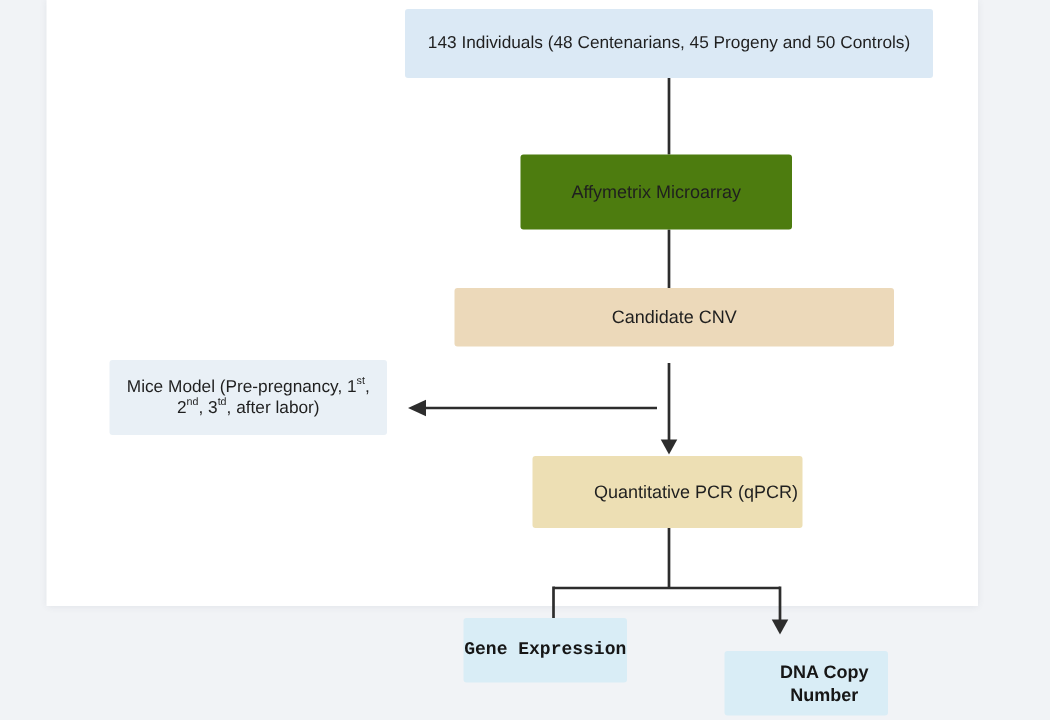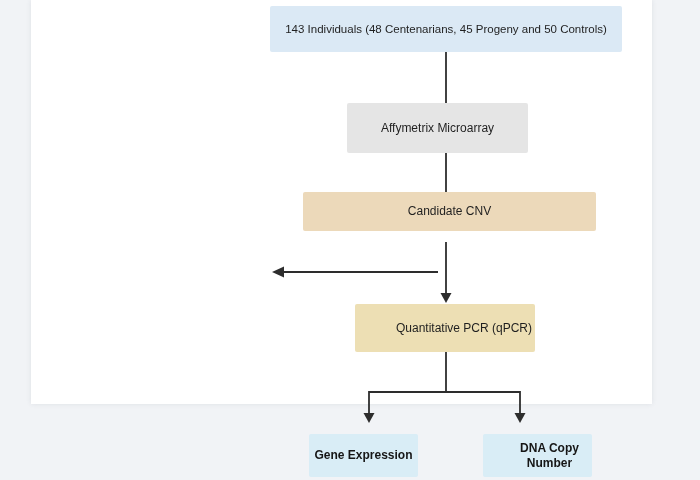--- a/index.html
+++ b/index.html
@@ -49,21 +49,21 @@
     font-size: 0.62em;
     line-height: 0;
     vertical-align: super;
   }
   
   .n-individuals   { left: 270px; top: 6px;   width: 352px; height: 46px; }
   .n-microarray    { left: 347px; top: 103px; width: 181px; height: 50px; }
   .n-candidate     { left: 303px; top: 192px; width: 293px; height: 39px; }
   .n-mice          { left: 73px;  top: 240px; width: 185px; height: 50px; }
   .n-qpcr          { left: 355px; top: 304px; width: 180px; height: 48px; padding-left: 38px; }
-  .n-gene          { left: 309px; top: 434px; width: 109px; height: 43px; }
+  .n-gene          { left: 309px; top: 412px; width: 109px; height: 43px; font-family: Liberation Mono, monospace; }
   .n-dna           { left: 483px; top: 434px; width: 109px; height: 43px; padding-left: 24px; }
 </style>
 </head>
 <body>
 
 <div class="screen">
   <div class="page" style="background: rgb(255, 255, 255);">
 
     <svg class="connectors" viewBox="0 0 700 480" xmlns="http://www.w3.org/2000/svg" style="left:-31px;">
       <g stroke="#2d2d2d" stroke-width="1.8" fill="#2d2d2d">
@@ -86,28 +86,34 @@
 
         <line x1="520" y1="391" x2="520" y2="415"></line>
         <polygon points="514.5,413 525.5,413 520,423" stroke="none"></polygon>
       </g>
     </svg>
 
     <div class="node small n-individuals" style="left: 239px; background: rgb(219, 233, 245);">
       <span>143 Individuals (48 Centenarians, 45 Progeny and 50 Controls)</span>
     </div>
 
-    <div class="node n-microarray" style="left: 316px; background: #e5e5e5;">
+    <div class="node n-microarray" style="left: 316px; background: #4d7c0f;">
       <span>Affymetrix Microarray</span>
     </div>
 
     <div class="node n-candidate" style="left: 272px; background: rgb(236, 217, 186);">
       <span>Candidate CNV</span>
     </div>
 
+    <div class="node small n-mice" style="left: 42px; background: rgb(233, 240, 246);">
+      <div>
+        <span>Mice Model (Pre-pregnancy, 1</span><sup>st</sup><span>,</span><br>
+        <span>2</span><sup>nd</sup><span>, 3</span><sup>td</sup><span>, after labor)</span>
+      </div>
+    </div>
 
     <div class="node n-qpcr" style="left: 324px; background: rgb(237, 223, 180);">
       <span>Quantitative PCR (qPCR)</span>
     </div>
 
     <div class="node bold n-gene" style="left: 278px; background: rgb(217, 237, 246);">
       <span>Gene Expression</span>
     </div>
 
     <div class="node bold n-dna" style="left: 452px; background: rgb(217, 237, 246);">

